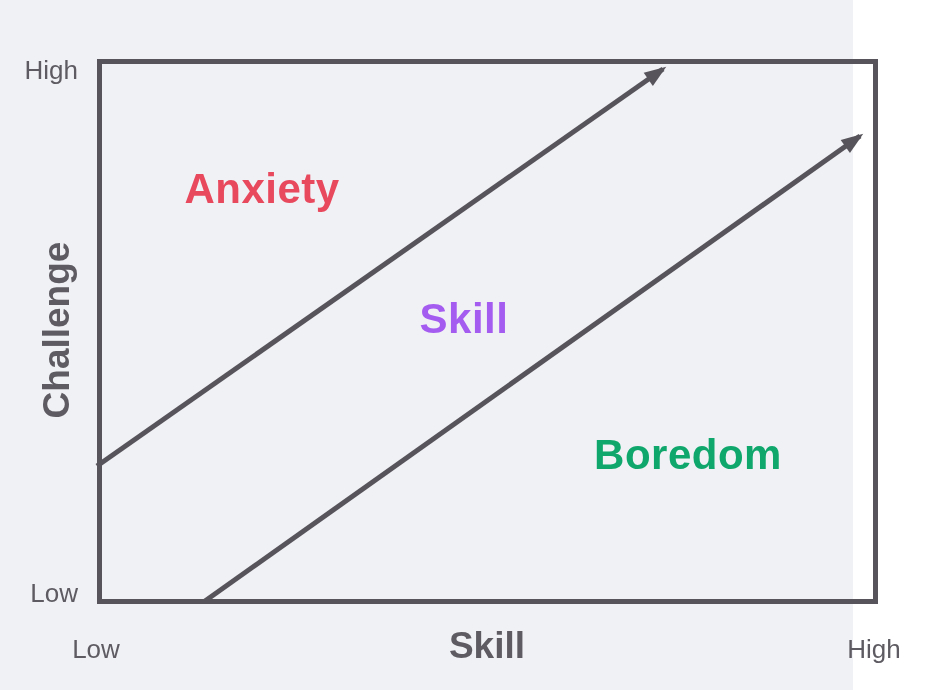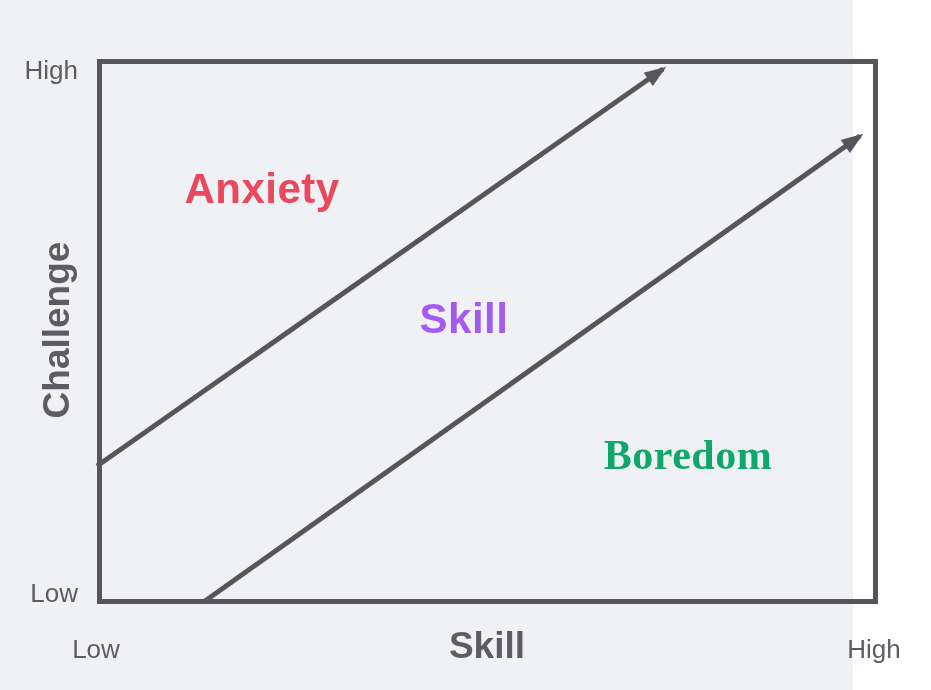--- a/index.html
+++ b/index.html
@@ -101,15 +101,15 @@
   <div class="label tick-label tick-x tick-x-low">Low</div>
 
   <div class="label axis-title axis-title-x">Skill</div>
 
   <div class="label tick-label tick-x tick-x-high">High</div>
 
   <div class="label region-label region-anxiety" style="color: rgb(232, 73, 93);">Anxiety</div>
 
   <div class="label region-label region-flow" style="color: rgb(164, 91, 240);">Skill</div>
 
-  <div class="label region-label region-boredom" style="color: rgb(16, 167, 108); font-family: Liberation Serif, serif;">Boredom</div>
+  <div class="label region-label region-boredom" style="color: rgb(16, 167, 108);">Boredom</div>
 
 </div>
 
 </body></html>

